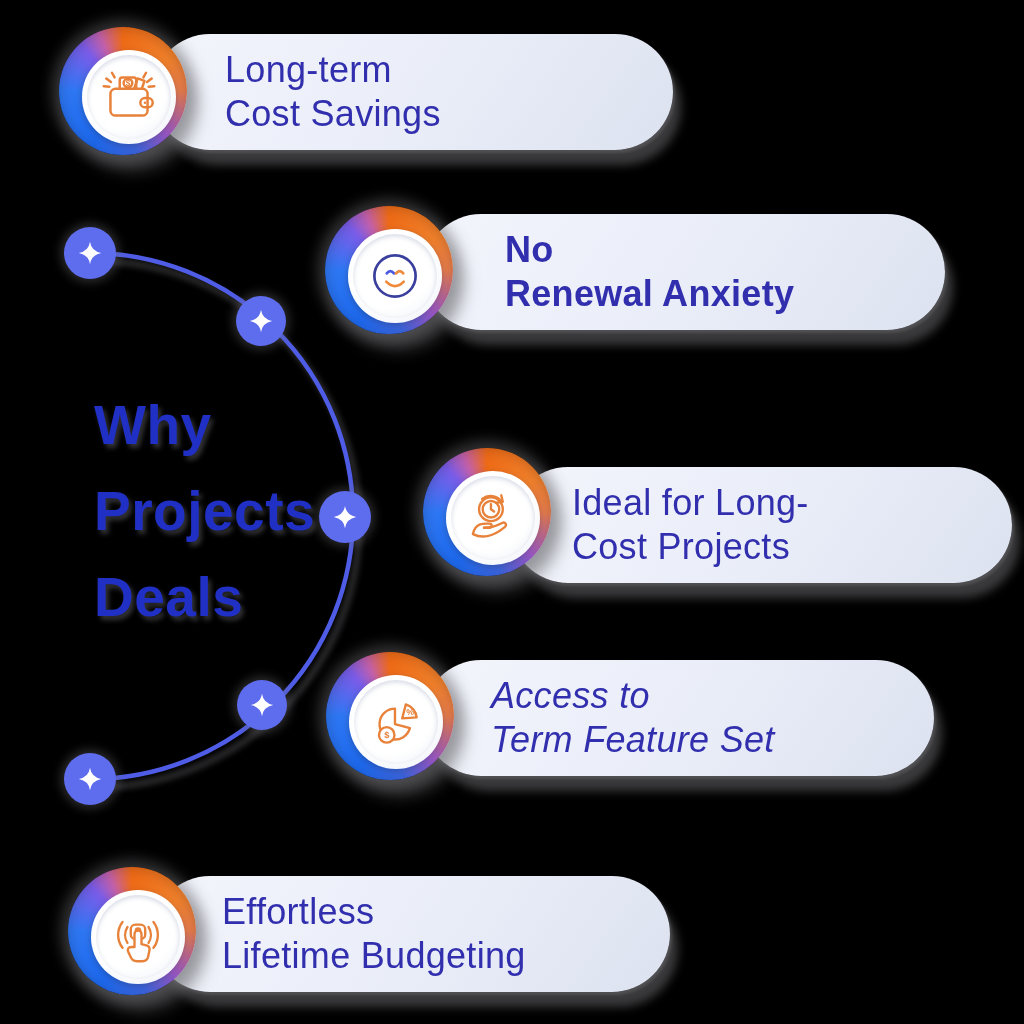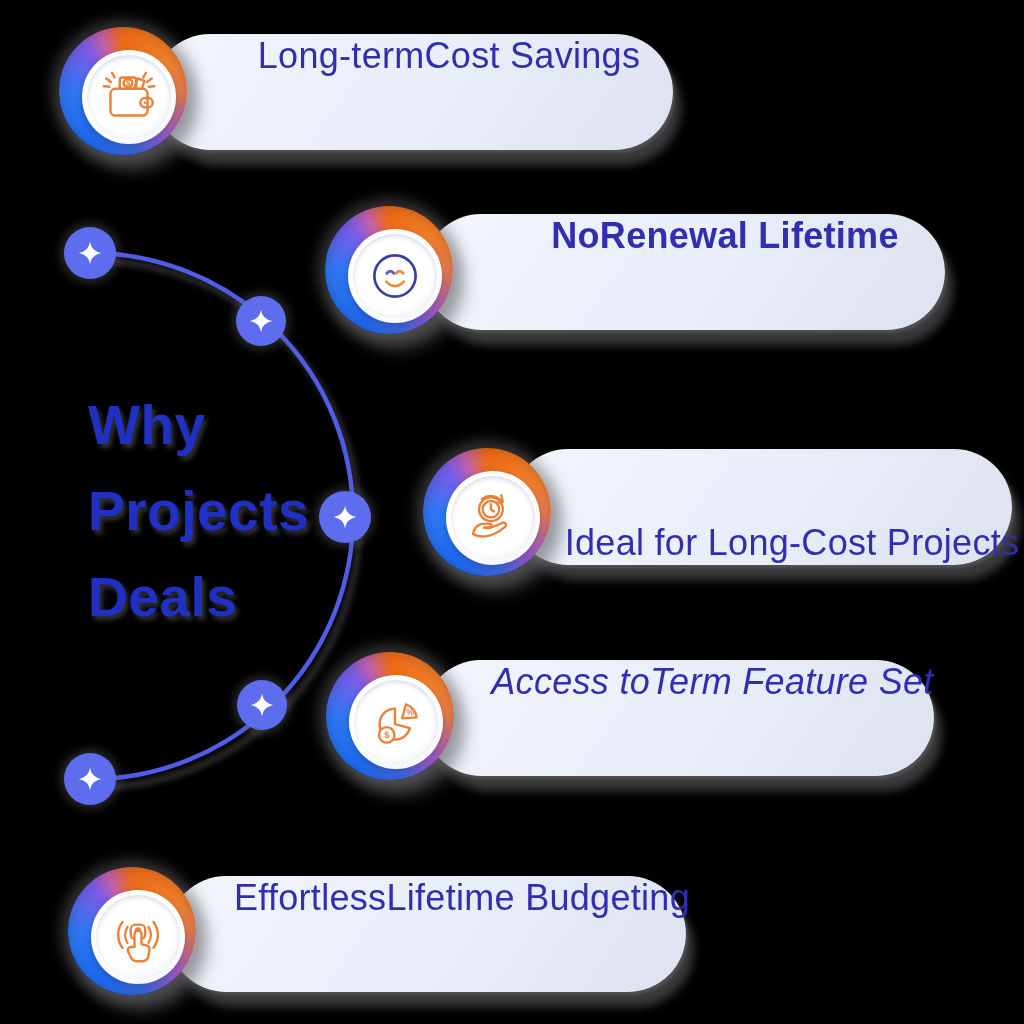--- a/index.html
+++ b/index.html
@@ -11,30 +11,30 @@
   .curve{position:absolute;left:0;top:0;z-index:1;filter:drop-shadow(6px 8px 3px rgba(115,115,120,.55));}
   
   .sparkle{
     position:absolute;width:52px;height:52px;border-radius:50%;
     background:#5e6cee;z-index:2;display:flex;align-items:center;justify-content:center;
     box-shadow:0 0 10px 4px rgba(115,115,120,.35);
   }
   .sparkle svg{width:32px;height:32px;}
   
   .title{
-    position:absolute;left:88px;top:382px;z-index:5;
+    position:absolute;left:94px;top:382px;z-index:5;
     color:#2130c4;font-size:55px;font-weight:700;line-height:86px;letter-spacing:.5px;
     text-shadow:3px 4px 5px rgba(95,95,100,.55);
   }
   
   .pill{
     position:absolute;height:116px;border-radius:58px;z-index:3;
     background:linear-gradient(125deg,#f3f5fc 0%,#e9edf8 55%,#dde2f0 100%);
     box-shadow:8px 15px 10px rgba(128,128,133,.45), 2px 3px 3px rgba(140,140,145,.3);
-    display:flex;flex-direction:row;justify-content:center;
+    display:flex;flex-direction:column;justify-content:center;
     color:#312fae;font-size:36px;font-weight:500;line-height:44px;letter-spacing:.3px;
   }
   .pill span{display:block;white-space:nowrap;}
   
   .badge{
     position:absolute;width:128px;height:128px;border-radius:50%;z-index:4;
     background:conic-gradient(from 0deg,
       #ed6a16 0deg,#f0802b 55deg,#ea7e4e 90deg,#a75fd8 135deg,
       #3f6cee 168deg,#1e6cf4 210deg,#2e77f3 270deg,#7a5ce8 318deg,
       #c360a8 338deg,#ed6a16 360deg);
@@ -114,34 +114,34 @@
         <text x="31" y="21.4" font-size="8" text-anchor="middle" fill="#e8823a" stroke="none">$</text>
         <rect x="14" y="24" width="36" height="26" rx="5"></rect>
         <rect x="43" y="33" width="12" height="9" rx="4.5"></rect>
         <circle cx="47.5" cy="37.5" r="1.2" fill="#e8823a" stroke="none"></circle>
       </svg>
     </div>
   </div>
 
   <div class="pill" style="left:423px;top:214px;width:440px;padding-left:82px;font-weight:bold;">
     <span>No</span>
-    <span>Renewal Lifetime</span>
+    <span>Renewal Anxiety</span>
   </div>
   <div class="badge" style="left:325px;top:206px;">
     <div class="inner">
       <svg class="icon" viewBox="0 0 64 64" fill="none" stroke-width="2.6" stroke-linecap="round" stroke-linejoin="round">
         <circle cx="32" cy="32" r="20" stroke="#3a3f9e"></circle>
         <path d="M24 29.5 q3.5 -4.5 7 0" stroke="#4d5ae0"></path>
         <path d="M33 29.5 q3.5 -4.5 7 0" stroke="#ef8a3a"></path>
         <path d="M23.5 37.5 q8.5 8.5 17 0" stroke="#ef8a3a"></path>
       </svg>
     </div>
   </div>
 
-  <div class="pill" style="left:510px;top:449px;width:440px;padding-left:62px;align-items:flex-end;">
+  <div class="pill" style="left:510px;top:467px;width:440px;padding-left:62px;">
     <span>Ideal for Long-</span>
     <span>Cost Projects</span>
   </div>
   <div class="badge" style="left:423px;top:448px;">
     <div class="inner">
       <svg class="icon" viewBox="0 0 64 64" fill="none" stroke="#e8823a" stroke-width="2.3" stroke-linecap="round" stroke-linejoin="round">
         <circle cx="30" cy="23.5" r="11.5"></circle>
         <circle cx="30" cy="23.5" r="8"></circle>
         <path d="M30 18.5 v5 l3 2.2"></path>
         <path d="M21.5 13.5 a13 13 0 0 1 19 3"></path>
@@ -161,21 +161,21 @@
       <svg class="icon" viewBox="0 0 64 64" fill="none" stroke="#e8823a" stroke-width="2.3" stroke-linecap="round" stroke-linejoin="round">
         <path d="M31 19 A15 15 0 1 0 45.5 38 L31 34 Z"></path>
         <path d="M38 28.5 L41.5 15 A14.5 14.5 0 0 1 52 27.5 Z"></path>
         <text x="45.8" y="25.5" font-size="8.5" text-anchor="middle" fill="#e8823a" stroke="none">%</text>
         <circle cx="23" cy="44.5" r="7.5" fill="#fdfdff"></circle>
         <text x="23" y="47.8" font-size="9" text-anchor="middle" fill="#e8823a" stroke="none">$</text>
       </svg>
     </div>
   </div>
 
-  <div class="pill" style="left:168px;top:876px;width:448px;padding-left:70px;">
+  <div class="pill" style="left:152px;top:876px;width:448px;padding-left:70px;">
     <span>Effortless</span>
     <span>Lifetime Budgeting</span>
   </div>
   <div class="badge" style="left:68px;top:867px;">
     <div class="inner">
       <svg class="icon" viewBox="0 0 64 64" fill="none" stroke="#e8823a" stroke-width="2.3" stroke-linecap="round" stroke-linejoin="round">
         <path d="M17 17.5 A20.5 20.5 0 0 0 17 42.5"></path>
         <path d="M21.8 22.3 A14 14 0 0 0 21.8 37.7"></path>
         <path d="M47 17.5 A20.5 20.5 0 0 1 47 42.5"></path>
         <path d="M42.2 22.3 A14 14 0 0 1 42.2 37.7"></path>

